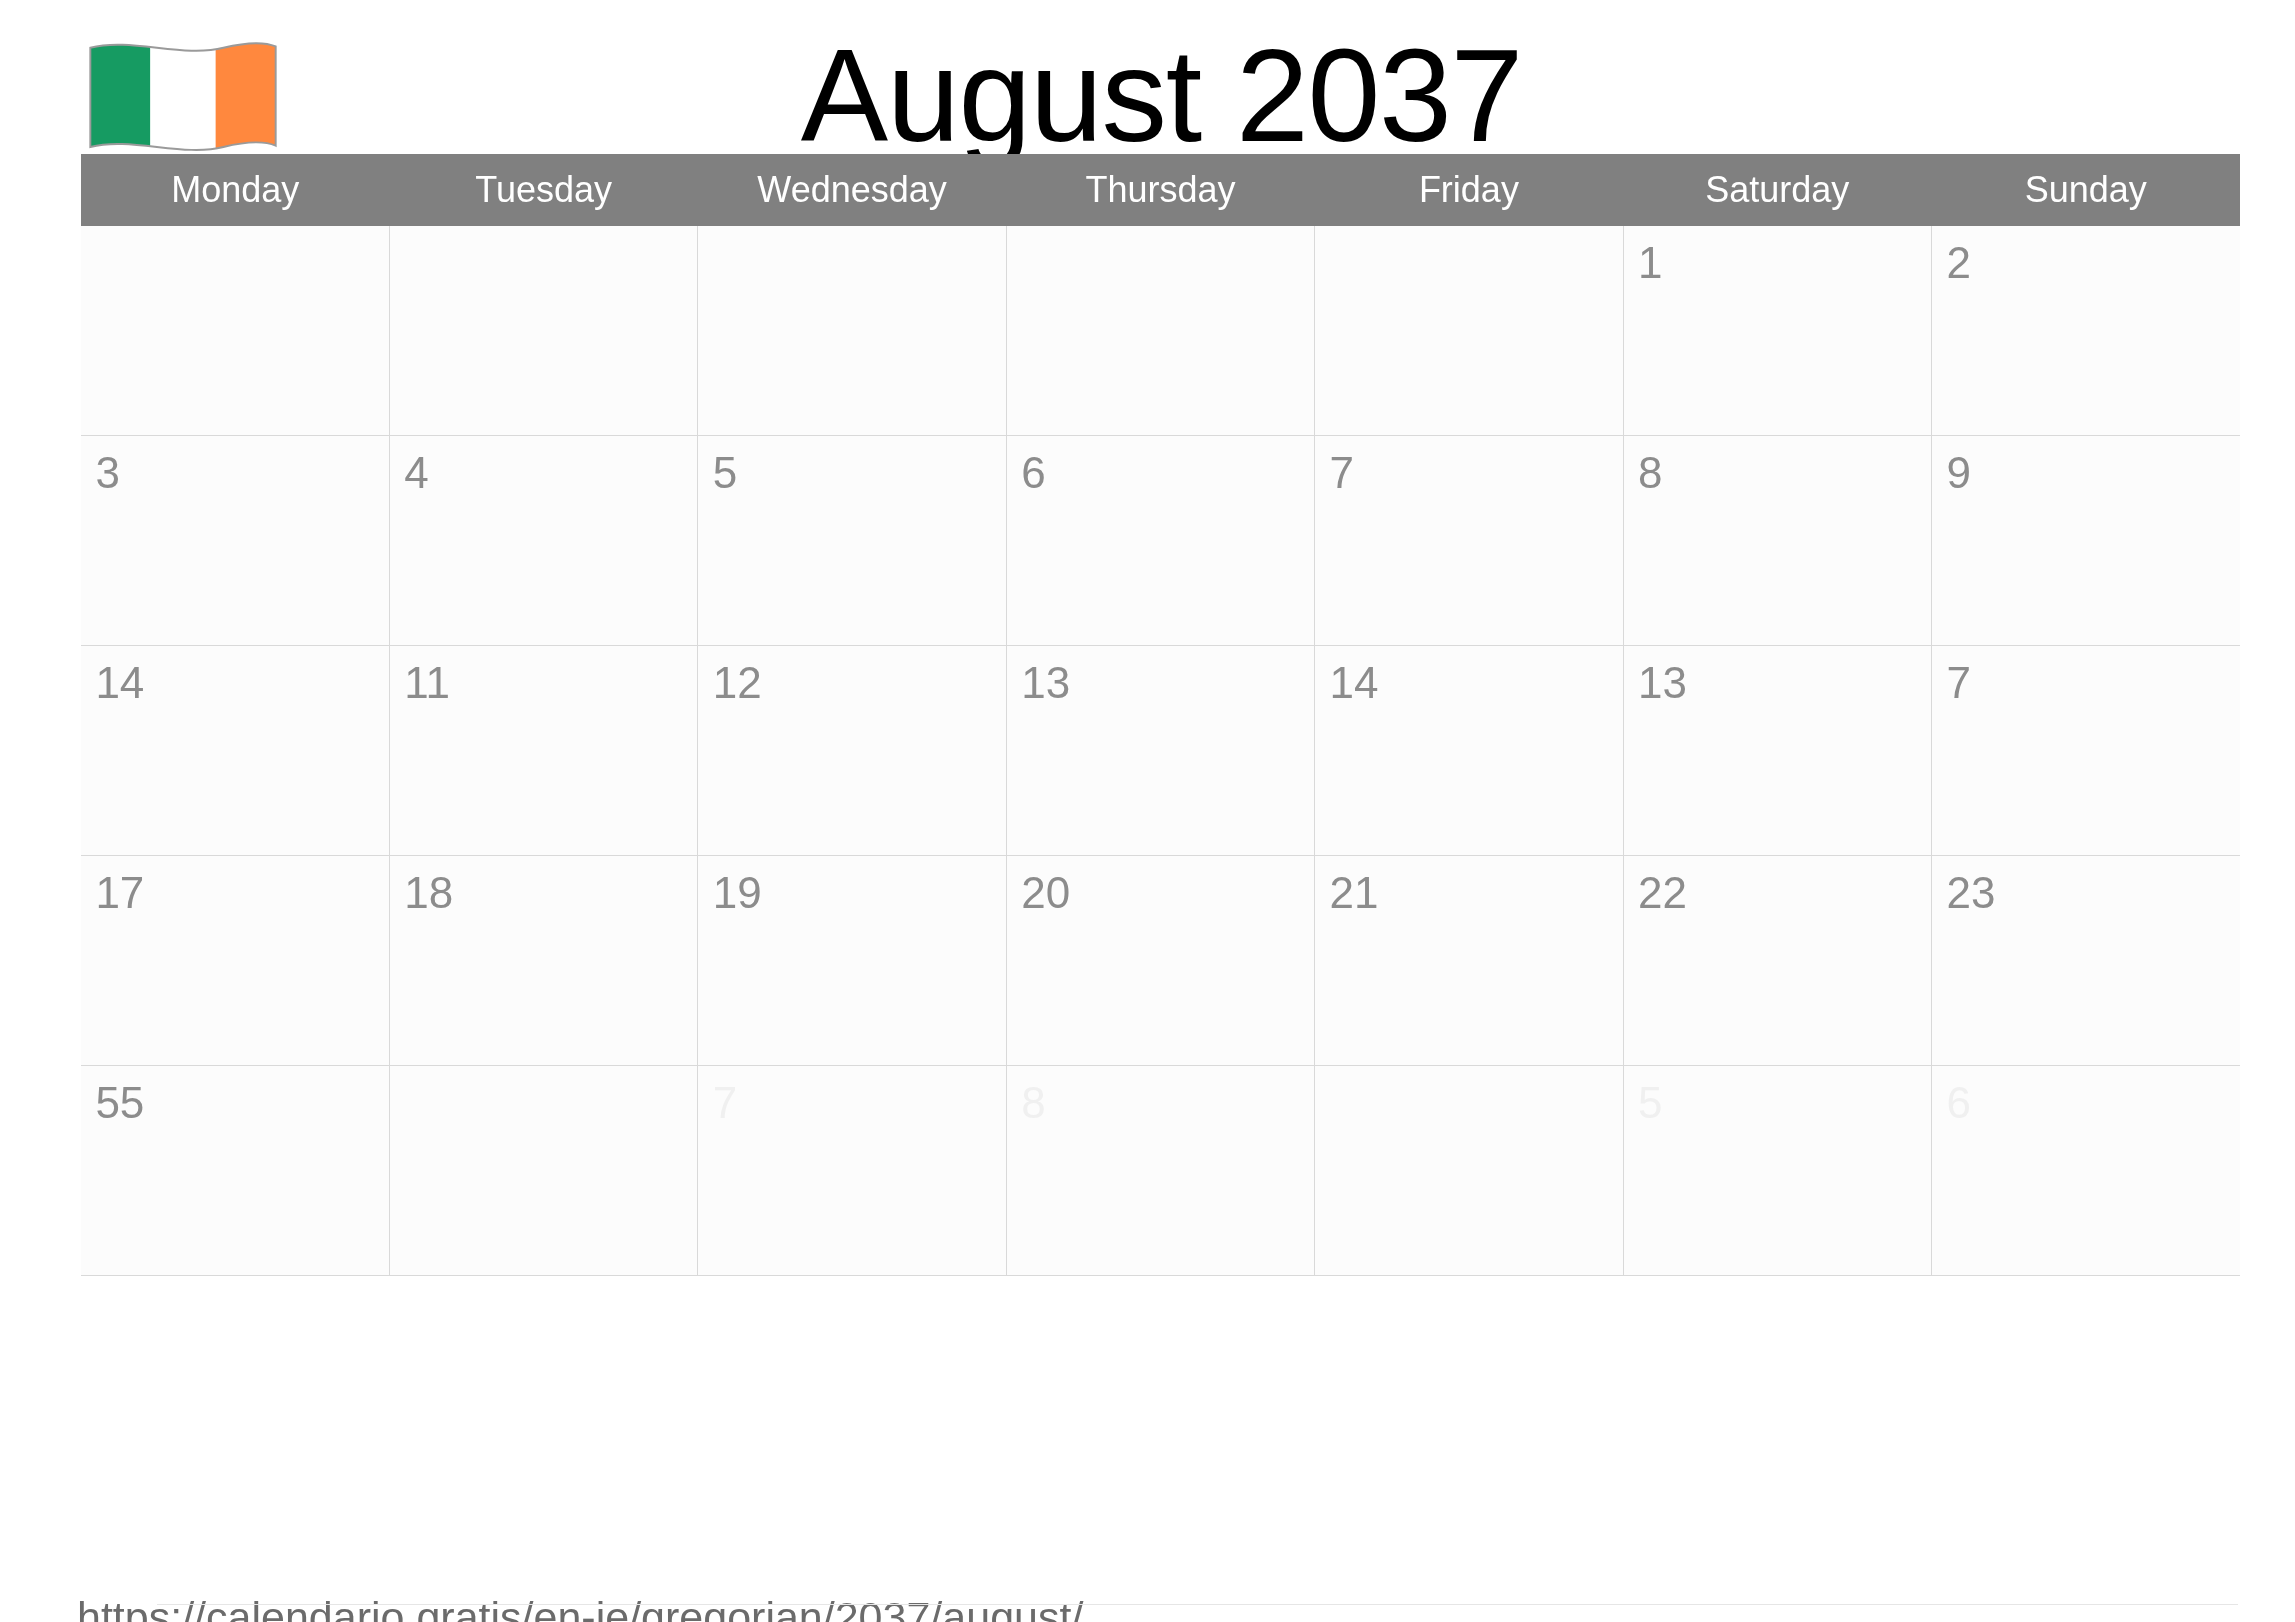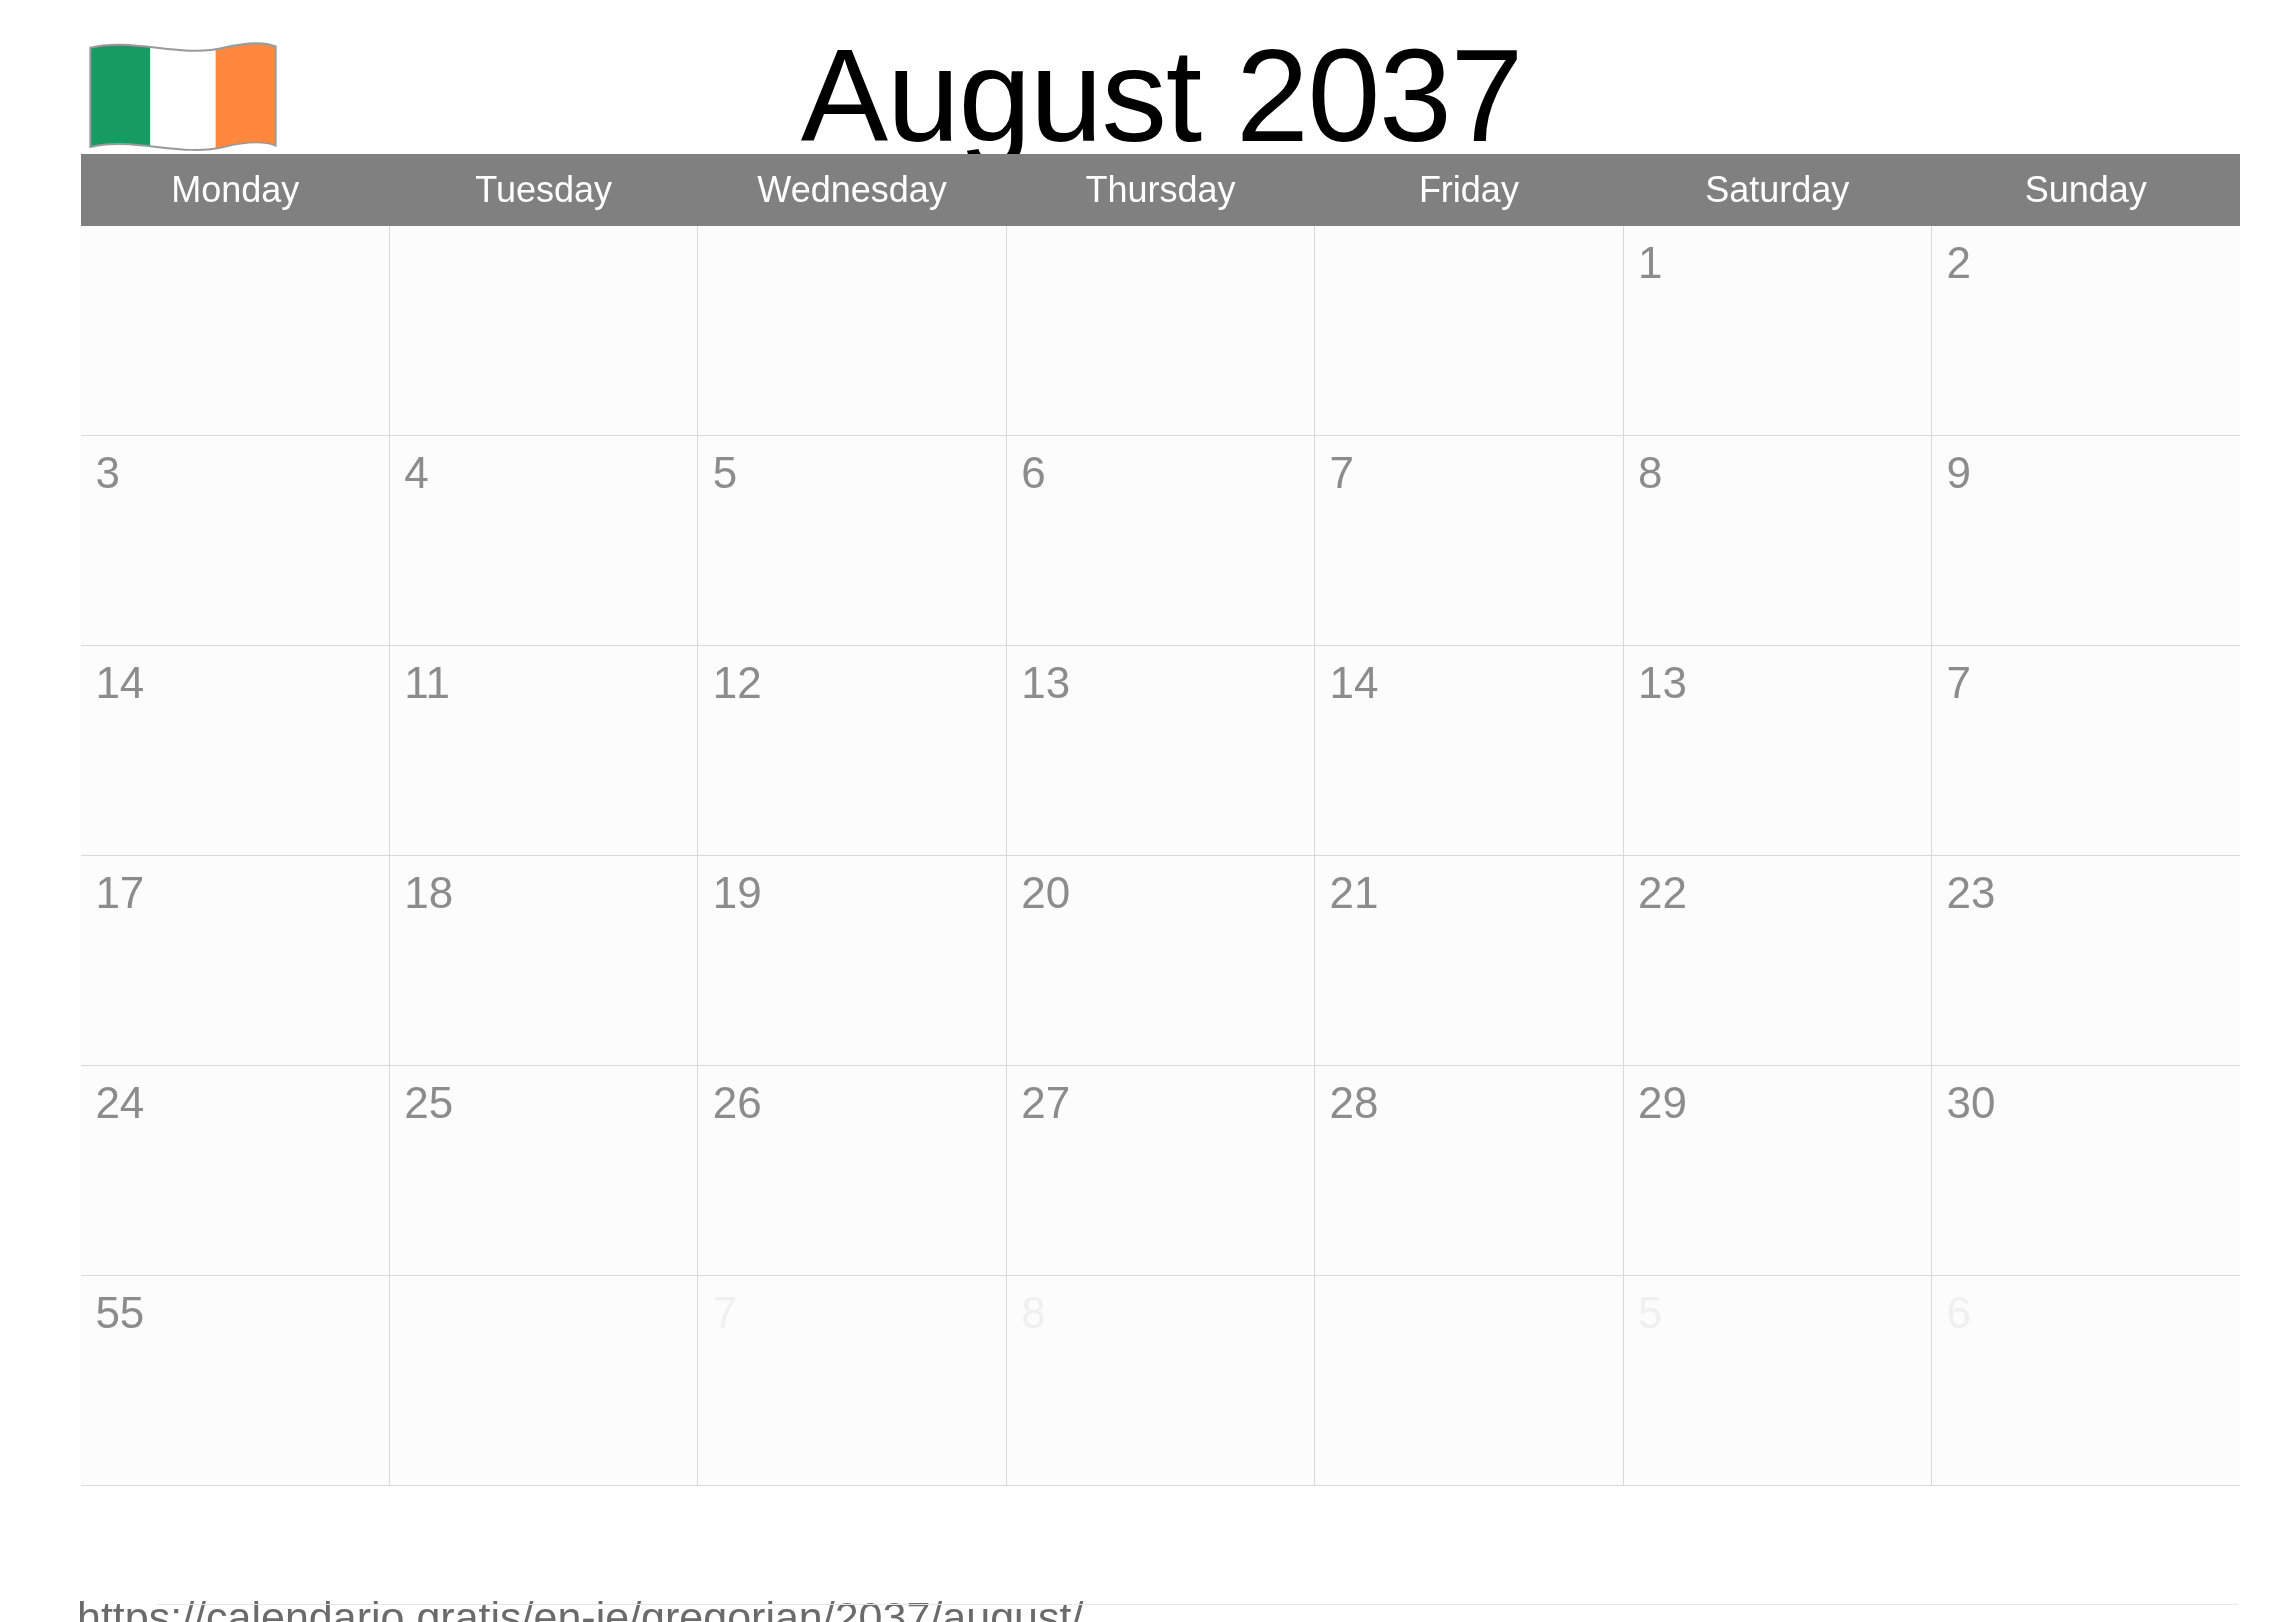--- a/index.html
+++ b/index.html
@@ -248,43 +248,20 @@
           </td>
         <td>
             <span class="daynum">22</span>
           </td>
         <td>
             <span class="daynum">23</span>
           </td>
       </tr>
       <tr>
         <td>
-            <span class="daynum">24</span>
-          </td>
-        <td>
-            <span class="daynum">25</span>
-          </td>
-        <td>
-            <span class="daynum">26</span>
-          </td>
-        <td>
-            <span class="daynum">27</span>
-          </td>
-        <td>
-            <span class="daynum">28</span>
-          </td>
-        <td>
-            <span class="daynum">29</span>
-          </td>
-        <td>
-            <span class="daynum">30</span>
-          </td>
-      </tr>
-      <tr>
-        <td>
             <span class="daynum">55</span>
           </td>
         <td>
             <span class="daynum"></span>
           </td>
         <td>
             <span class="daynum faint">7</span>
           </td>
         <td>
             <span class="daynum faint">8</span>

